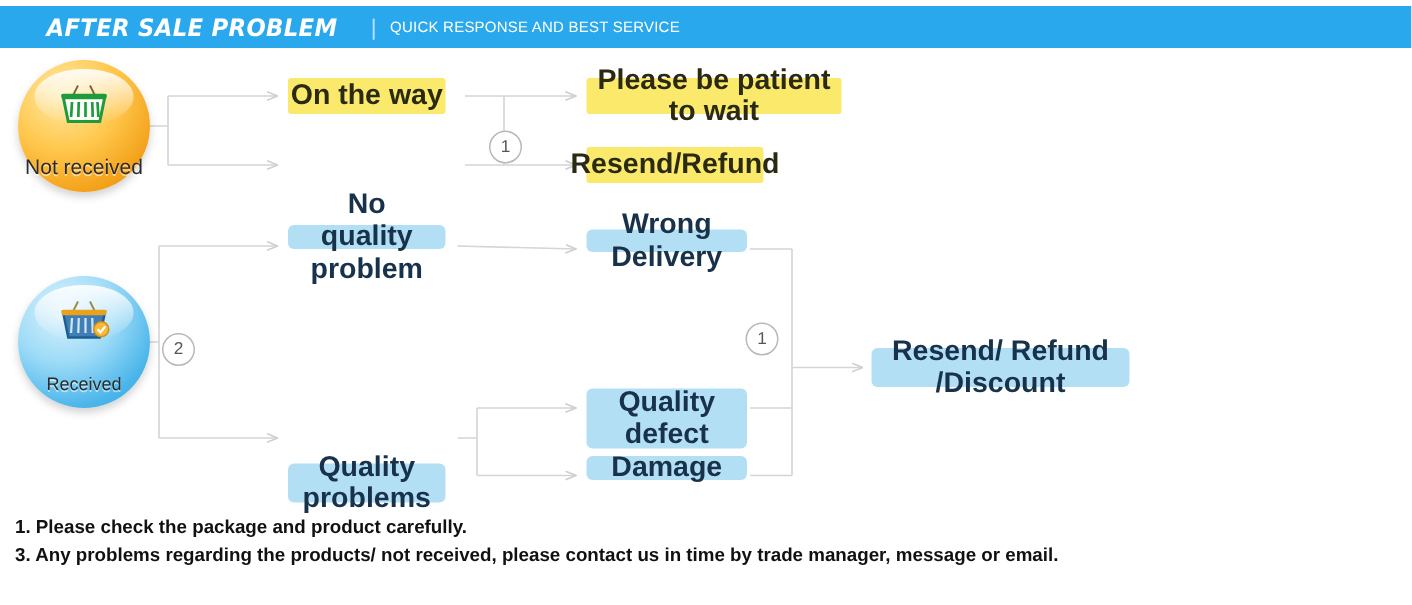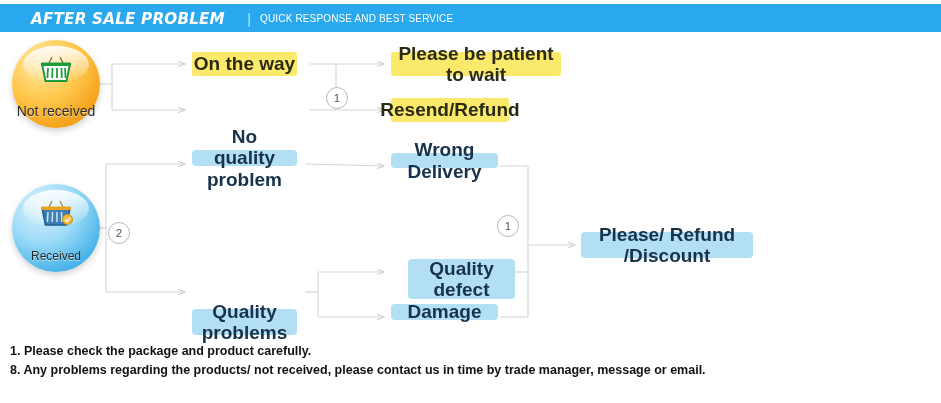--- a/index.html
+++ b/index.html
@@ -136,21 +136,21 @@
   
   .n-ontheway      { left: 192px; top: 20px;  width: 105px; height: 24px; }
   .n-returnedlost  { left: 192px; top: 66px;  width: 105px; height: 24px; }
   .n-patient       { left: 391px; top: 20px;  width: 170px; height: 24px; }
   .n-resendrefund  { left: 391px; top: 66px;  width: 118px; height: 24px; }
 
   
   .n-noquality     { left: 192px; top: 118px; width: 105px; height: 16px; }
   .n-qualityprob   { left: 192px; top: 247px; width: 105px; height: 26px; margin-top: 30px; }
   .n-wrongdel      { left: 391px; top: 121px; width: 107px; height: 15px; }
-  .n-qualitydefect { left: 391px; top: 227px; width: 107px; height: 40px; margin-left: 17px; }
+  .n-qualitydefect { left: 391px; top: 227px; width: 107px; height: 40px; }
   .n-damage        { left: 391px; top: 272px; width: 107px; height: 16px; }
   .n-final         { left: 581px; top: 200px; width: 172px; height: 26px; }
 
   
   .marker {
     position: absolute;
     width: 20px; height: 20px;
     border: 1px solid #b9b9b9;
     border-radius: 50%;
     background: #ffffff;
@@ -272,24 +272,24 @@
   <div class="node blue n-noquality">
     <span>
       <span>No</span><br>
       <span>quality problem</span>
     </span>
   </div>
   <div class="node blue n-qualityprob">Quality problems</div>
   <div class="node blue n-wrongdel">Wrong Delivery</div>
   <div class="node blue n-qualitydefect">Quality defect</div>
   <div class="node blue n-damage">Damage</div>
-  <div class="node blue n-final">Please/ Refund /Discount</div>
+  <div class="node blue n-final">Resend/ Refund /Discount</div>
 
   <div class="marker m-top">1</div>
   <div class="marker m-left">2</div>
   <div class="marker m-right">1</div>
 
 </div>
 
 <div class="notes">
   <div class="note-line">1. Please check the package and product carefully.</div>
-  <div class="note-line">8. Any problems regarding the products/ not received, please contact us in time by trade manager, message or email.</div>
+  <div class="note-line">3. Any problems regarding the products/ not received, please contact us in time by trade manager, message or email.</div>
 </div>
 
 </body></html>

